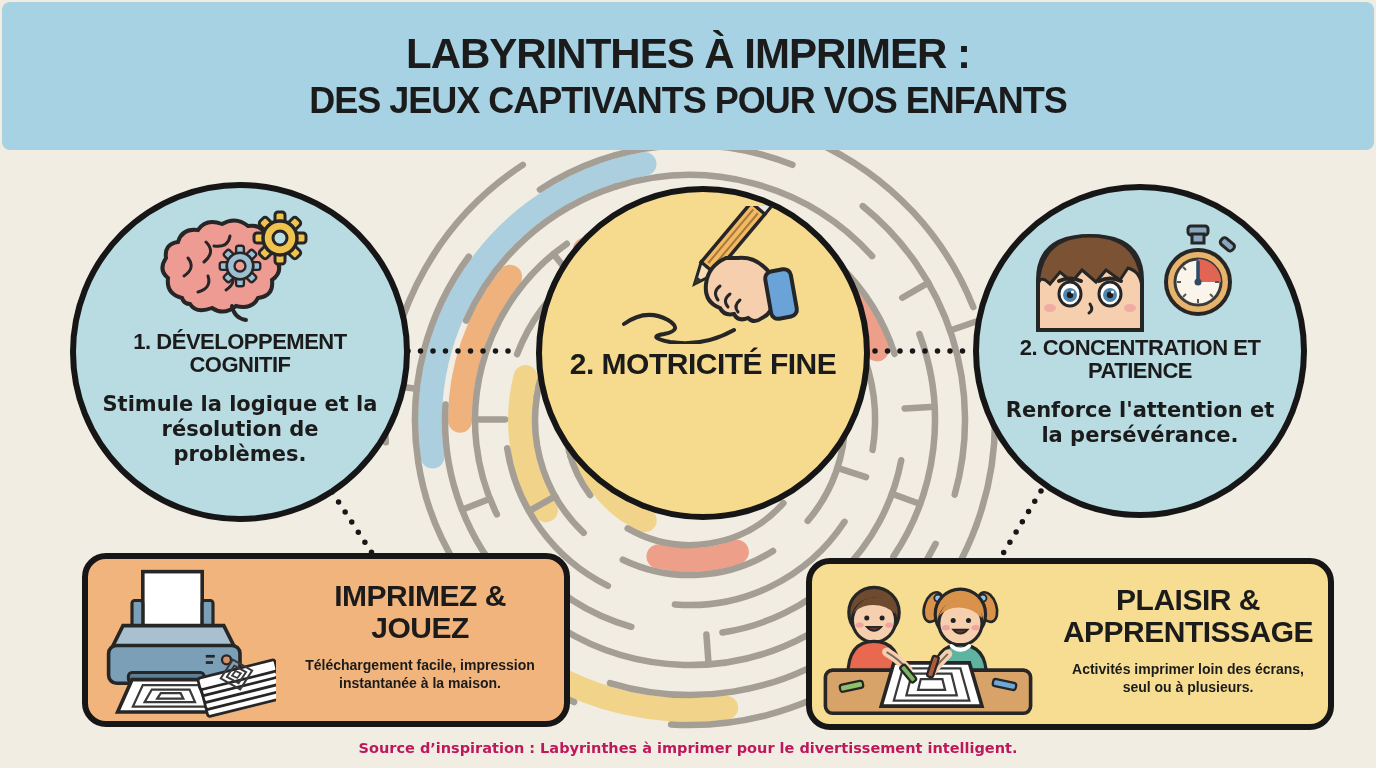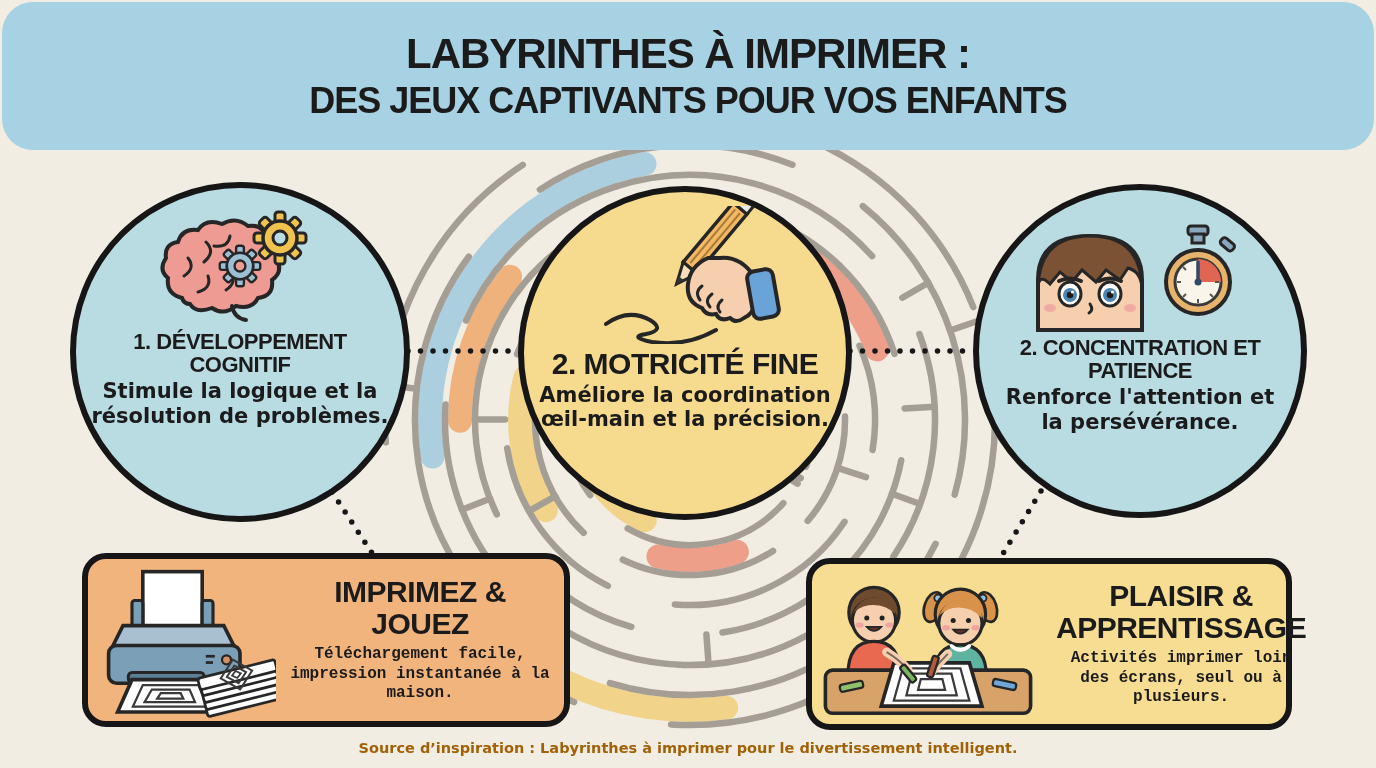--- a/index.html
+++ b/index.html
@@ -4,61 +4,61 @@
 <style>
   html,body{margin:0;padding:0;}
   #stage{
     position:relative;width:1376px;height:768px;overflow:hidden;
     background:var(--page-bg,#f1ede3);
     font-family:"Liberation Sans",sans-serif;color:var(--text,#1b1b1b);
   }
   
   .banner{
     position:absolute;left:2px;top:2px;width:1372px;height:148px;
-    background:var(--banner-bg,#a6d2e4);border-radius:31px;z-index:4;
+    background:var(--banner-bg,#a6d2e4);border-radius:8px;z-index:4;
     display:flex;flex-direction:column;align-items:center;justify-content:center;gap:2px;
   }
   .banner .t1{font-size:42px;font-weight:700;letter-spacing:-1px;line-height:1.15;}
   .banner .t2{font-size:36px;font-weight:700;letter-spacing:-1px;line-height:1.15;}
   
   #maze{position:absolute;left:0;top:0;z-index:1;}
   #connectors{position:absolute;left:0;top:0;z-index:2;}
   
   .circle{
     position:absolute;border-radius:50%;border:6px solid var(--outline,#161616);
     box-sizing:border-box;z-index:3;display:flex;flex-direction:column;
     align-items:center;text-align:center;
   }
   .c1{left:70px;top:182px;width:340px;height:340px;background:var(--circle-blue,#b9dbe2);}
-  .c2{left:518px;top:186px;width:334px;height:334px;background:var(--circle-yellow,#f6da8e);}
+  .c2{left:536px;top:186px;width:334px;height:334px;background:var(--circle-yellow,#f6da8e);}
   .c3{left:973px;top:184px;width:334px;height:334px;background:var(--circle-blue,#b9dbe2);}
   .circle .icon{flex:0 0 auto;}
   .c1 .icon{margin-top:20px;}
   .c2 .icon{margin-top:14px;}
   .c3 .icon{margin-top:32px;}
   .circle h2{margin:4px 0 3px;font-size:22px;line-height:1.05;letter-spacing:-0.5px;padding:0 14px;}
   .c2 h2{font-size:30px;}
-  .circle p{margin:0;padding:0 13px;font-family:"DejaVu Sans",sans-serif;
+  .circle p{margin:13px;padding:0 13px;font-family:"DejaVu Sans",sans-serif;
     font-weight:700;font-size:21px;line-height:1.18;}
   
   .bbox{
     position:absolute;border:6px solid var(--outline,#161616);border-radius:24px;
     box-sizing:border-box;z-index:3;display:flex;align-items:center;text-align:center;
   }
   .bL{left:82px;top:553px;width:488px;height:174px;background:var(--box-orange,#f2b47d);}
-  .bR{left:806px;top:558px;width:486px;height:172px;background:var(--box-yellow,#f6dd92);gap:12px;}
+  .bR{left:806px;top:558px;width:528px;height:172px;background:var(--box-yellow,#f6dd92);gap:12px;}
   .bbox .icon{flex:0 0 auto;margin-left:8px;}
   .bbox .txt{flex:1 1 auto;display:flex;flex-direction:column;align-items:center;justify-content:center;padding:0 8px;}
   .bbox h2{margin:0 0 6px;font-size:30px;line-height:1.05;letter-spacing:-0.5px;}
-  .bbox p{margin:0;font-family:Liberation Mono, monospace;font-weight:700;font-size:16px;line-height:1.22;max-width:312px;}
+  .bbox p{margin:8px;font-family:Liberation Sans, sans-serif;font-weight:700;font-size:14px;line-height:1.22;max-width:312px;}
   .bL p{max-width:290px;}
   
   .footer{
     position:absolute;left:0;top:740px;width:100%;text-align:center;z-index:4;
-    font-family:"DejaVu Sans",sans-serif;font-weight:700;font-size:14.5px;color:#a16207;
+    font-family:"DejaVu Sans",sans-serif;font-weight:700;font-size:14.5px;color:#be185d;
   }
 </style>
 </head>
 <body>
 
 <div id="stage">
 
   <svg id="maze" width="1376" height="768" viewBox="0 0 1376 768">
       <path d="M644.7,520.2 A110 110 0 0 1 580.6,431.4" fill="none" stroke="#f1d489" stroke-width="24" stroke-linecap="round"></path>
       <path d="M736.9,551.9 A140 140 0 0 1 658.4,556.4" fill="none" stroke="#ee9f8a" stroke-width="24" stroke-linecap="round"></path>
@@ -203,21 +203,20 @@
         <polygon points="-3.5,13.5 3.5,13.5 0,21" fill="#333333"></polygon>
       </g>
       <path d="M130,52 Q112,60 110,78 Q108,96 124,102 Q128,110 138,108 Q142,116 152,112 Q158,118 166,112 Q178,106 176,94 L176,70 Q162,50 142,52 Z" fill="#f6cfae" stroke="#262626" stroke-width="4"></path>
       <path d="M124,80 q-8,6 -2,14" fill="none" stroke="#262626" stroke-width="3" stroke-linecap="round"></path>
       <path d="M134,88 q-8,6 -2,13" fill="none" stroke="#262626" stroke-width="3" stroke-linecap="round"></path>
       <path d="M144,94 q-7,6 -2,12" fill="none" stroke="#262626" stroke-width="3" stroke-linecap="round"></path>
       <rect x="172" y="64" width="26" height="48" rx="7" transform="rotate(-10 185 88)" fill="#6aa3d8" stroke="#262626" stroke-width="4"></rect>
       <path d="M28,118 q22,-16 44,-4 q16,10 -4,14 q-18,3 6,8 q34,5 64,-12" fill="none" stroke="#262626" stroke-width="4" stroke-linecap="round"></path>
     </svg>
     <h2>2. MOTRICITÉ FINE</h2>
-    <p>Améliore la coordination œil-main et la précision.</p>
   </section>
 
   <section class="circle c3">
     <svg class="icon" width="224" height="110" viewBox="0 0 224 110">
       <g transform="translate(62,52)">
         <path d="M-52,56 L-52,6 Q-52,-38 0,-38 Q52,-38 52,6 L52,56 Z" fill="#f6cfae" stroke="#262626" stroke-width="4"></path>
         <path d="M-52,16 Q-52,-38 0,-38 Q52,-38 52,16 Q52,-2 38,-6 L30,6 L16,-4 L6,8 L-8,-4 L-18,8 L-30,-2 L-40,10 Q-52,-2 -52,16 Z" fill="#7b5233" stroke="#262626" stroke-width="3"></path>
         <ellipse cx="-20" cy="20" rx="11" ry="12" fill="#ffffff" stroke="#262626" stroke-width="3"></ellipse>
         <ellipse cx="20" cy="20" rx="11" ry="12" fill="#ffffff" stroke="#262626" stroke-width="3"></ellipse>
         <circle cx="-20" cy="21" r="7" fill="#4f86b0"></circle>

